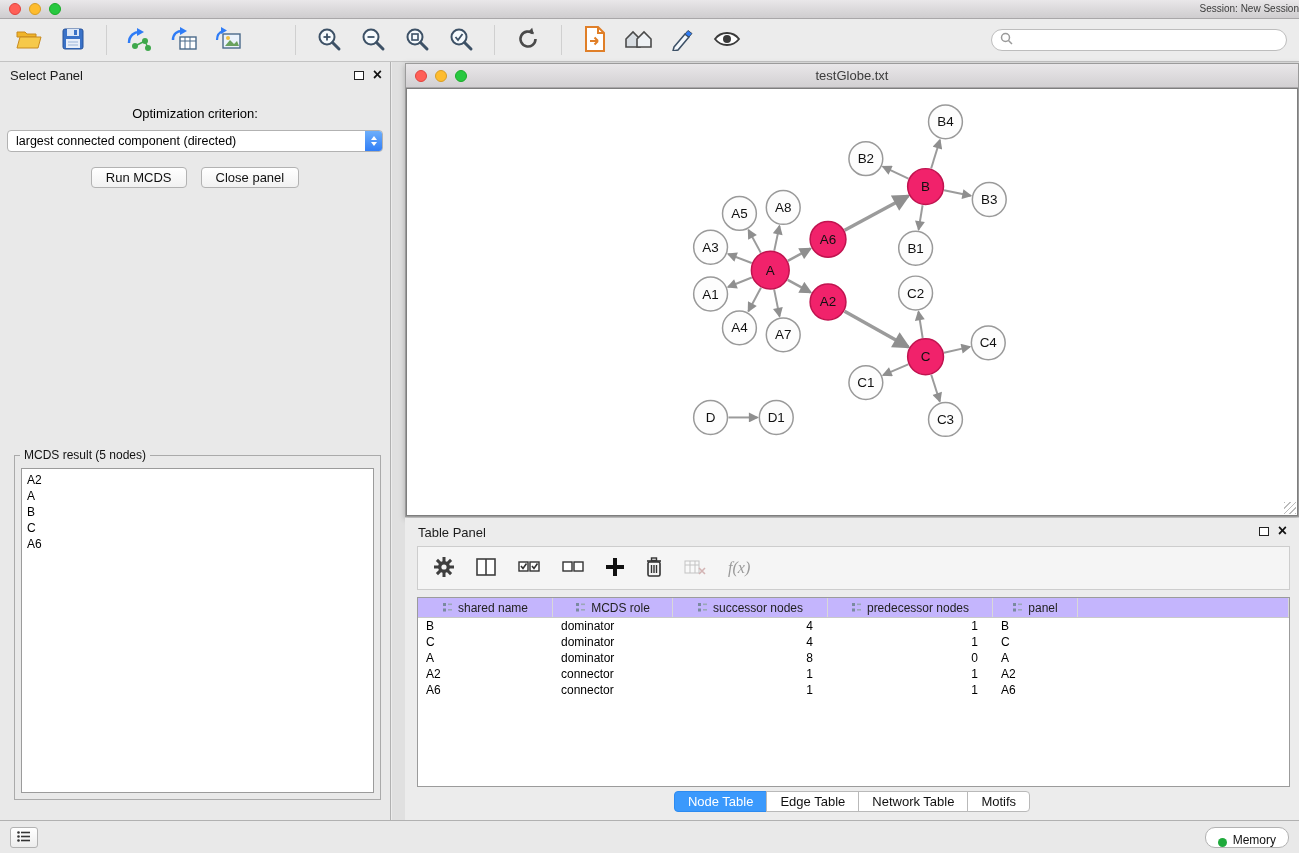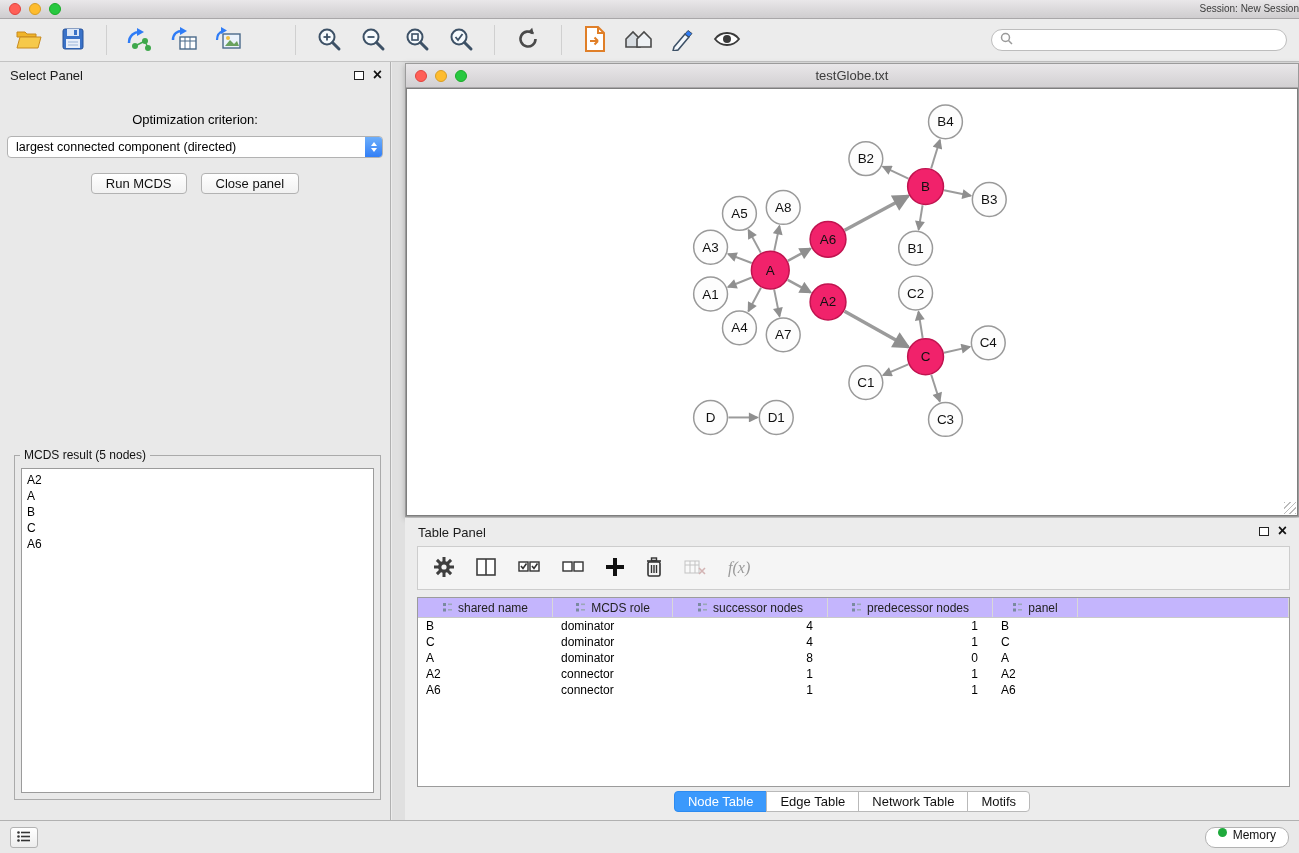--- a/index.html
+++ b/index.html
@@ -37,21 +37,21 @@
   .float-icon { display:inline-block; width:10px; height:9px; border:1.5px solid #222; background:#fff; }
   .close-icon { font-weight:bold; font-size:16px; line-height:10px; color:#111; }
   .hdr-btn { position:absolute; top:6px; background:none; border:none; cursor:pointer; }
   .seg { display:flex; justify-content:center; }
   .seg-tab { height:21px; line-height:19px; padding:0 13px; background:#fff; border:1px solid #b9b9b9;
     margin-left:-1px; font-size:13px; color:#111; cursor:pointer; font-family:"Liberation Sans",sans-serif; }
   .seg-tab:first-child { border-radius:4px 0 0 4px; margin-left:0; }
   .seg-tab:last-child { border-radius:0 4px 4px 0; }
   .seg-tab.active { background:#3b99fc; border-color:#2d8bf0; color:#fff; }
   .cp-tabs { margin-top:10px; }
-  .opt-label { text-align:center; margin-top:24px; font-size:13px; color:#000; }
+  .opt-label { text-align:center; margin-top:18px; font-size:13px; color:#000; }
   .dropdown { margin:9px auto 0; width:376px; height:22px; background:#fff; border:1px solid #b2b2b2;
     border-radius:4px; position:relative; font-size:12.5px; line-height:20px; padding:0 24px 0 8px;
     color:#000; white-space:nowrap; overflow:hidden; cursor:pointer; }
   .stepper { position:absolute; right:-1px; top:-1px; bottom:-1px; width:18px;
     background:linear-gradient(#70b1fb,#2f7cf6); border-radius:0 4px 4px 0; display:flex;
     flex-direction:column; align-items:center; justify-content:center; gap:2px; }
   .tri-up { width:0; height:0; border-left:3.5px solid transparent; border-right:3.5px solid transparent;
     border-bottom:4.5px solid #fff; }
   .tri-down { width:0; height:0; border-left:3.5px solid transparent; border-right:3.5px solid transparent;
     border-top:4.5px solid #fff; }
@@ -106,21 +106,21 @@
   .td.num { text-align:right; padding-right:15px; }
   .tp-tabs { position:absolute; left:0; right:0; top:273px; display:flex; justify-content:center; }
 
   
   .statusbar { position:absolute; left:0; right:0; bottom:0; height:33px; background:#e9e9e9;
     border-top:1px solid #b1b1b1; }
   .list-btn { position:absolute; left:10px; top:6px; width:28px; height:21px; border:1px solid #b2b2b2;
     border-radius:3px; background:linear-gradient(#fff,#ededed); display:flex; align-items:center;
     justify-content:center; cursor:pointer; }
   .memory-btn { position:absolute; right:10px; top:6px; height:21px; border:1px solid #b2b2b2;
-    border-radius:10px; background:#fff; display:flex; align-items:flex-start; gap:6px; padding:0 12px;
+    border-radius:10px; background:#fff; display:flex; align-items:flex-end; gap:6px; padding:0 12px;
     font-size:12px; color:#111; cursor:pointer; font-family:"Liberation Sans",sans-serif; }
   .green-dot { width:9px; height:9px; border-radius:50%; background:#1faa3c; display:inline-block; }
 </style>
 </head>
 <body>
 
 <div class="app">
 
   <div class="titlebar">
     <div class="lights">

